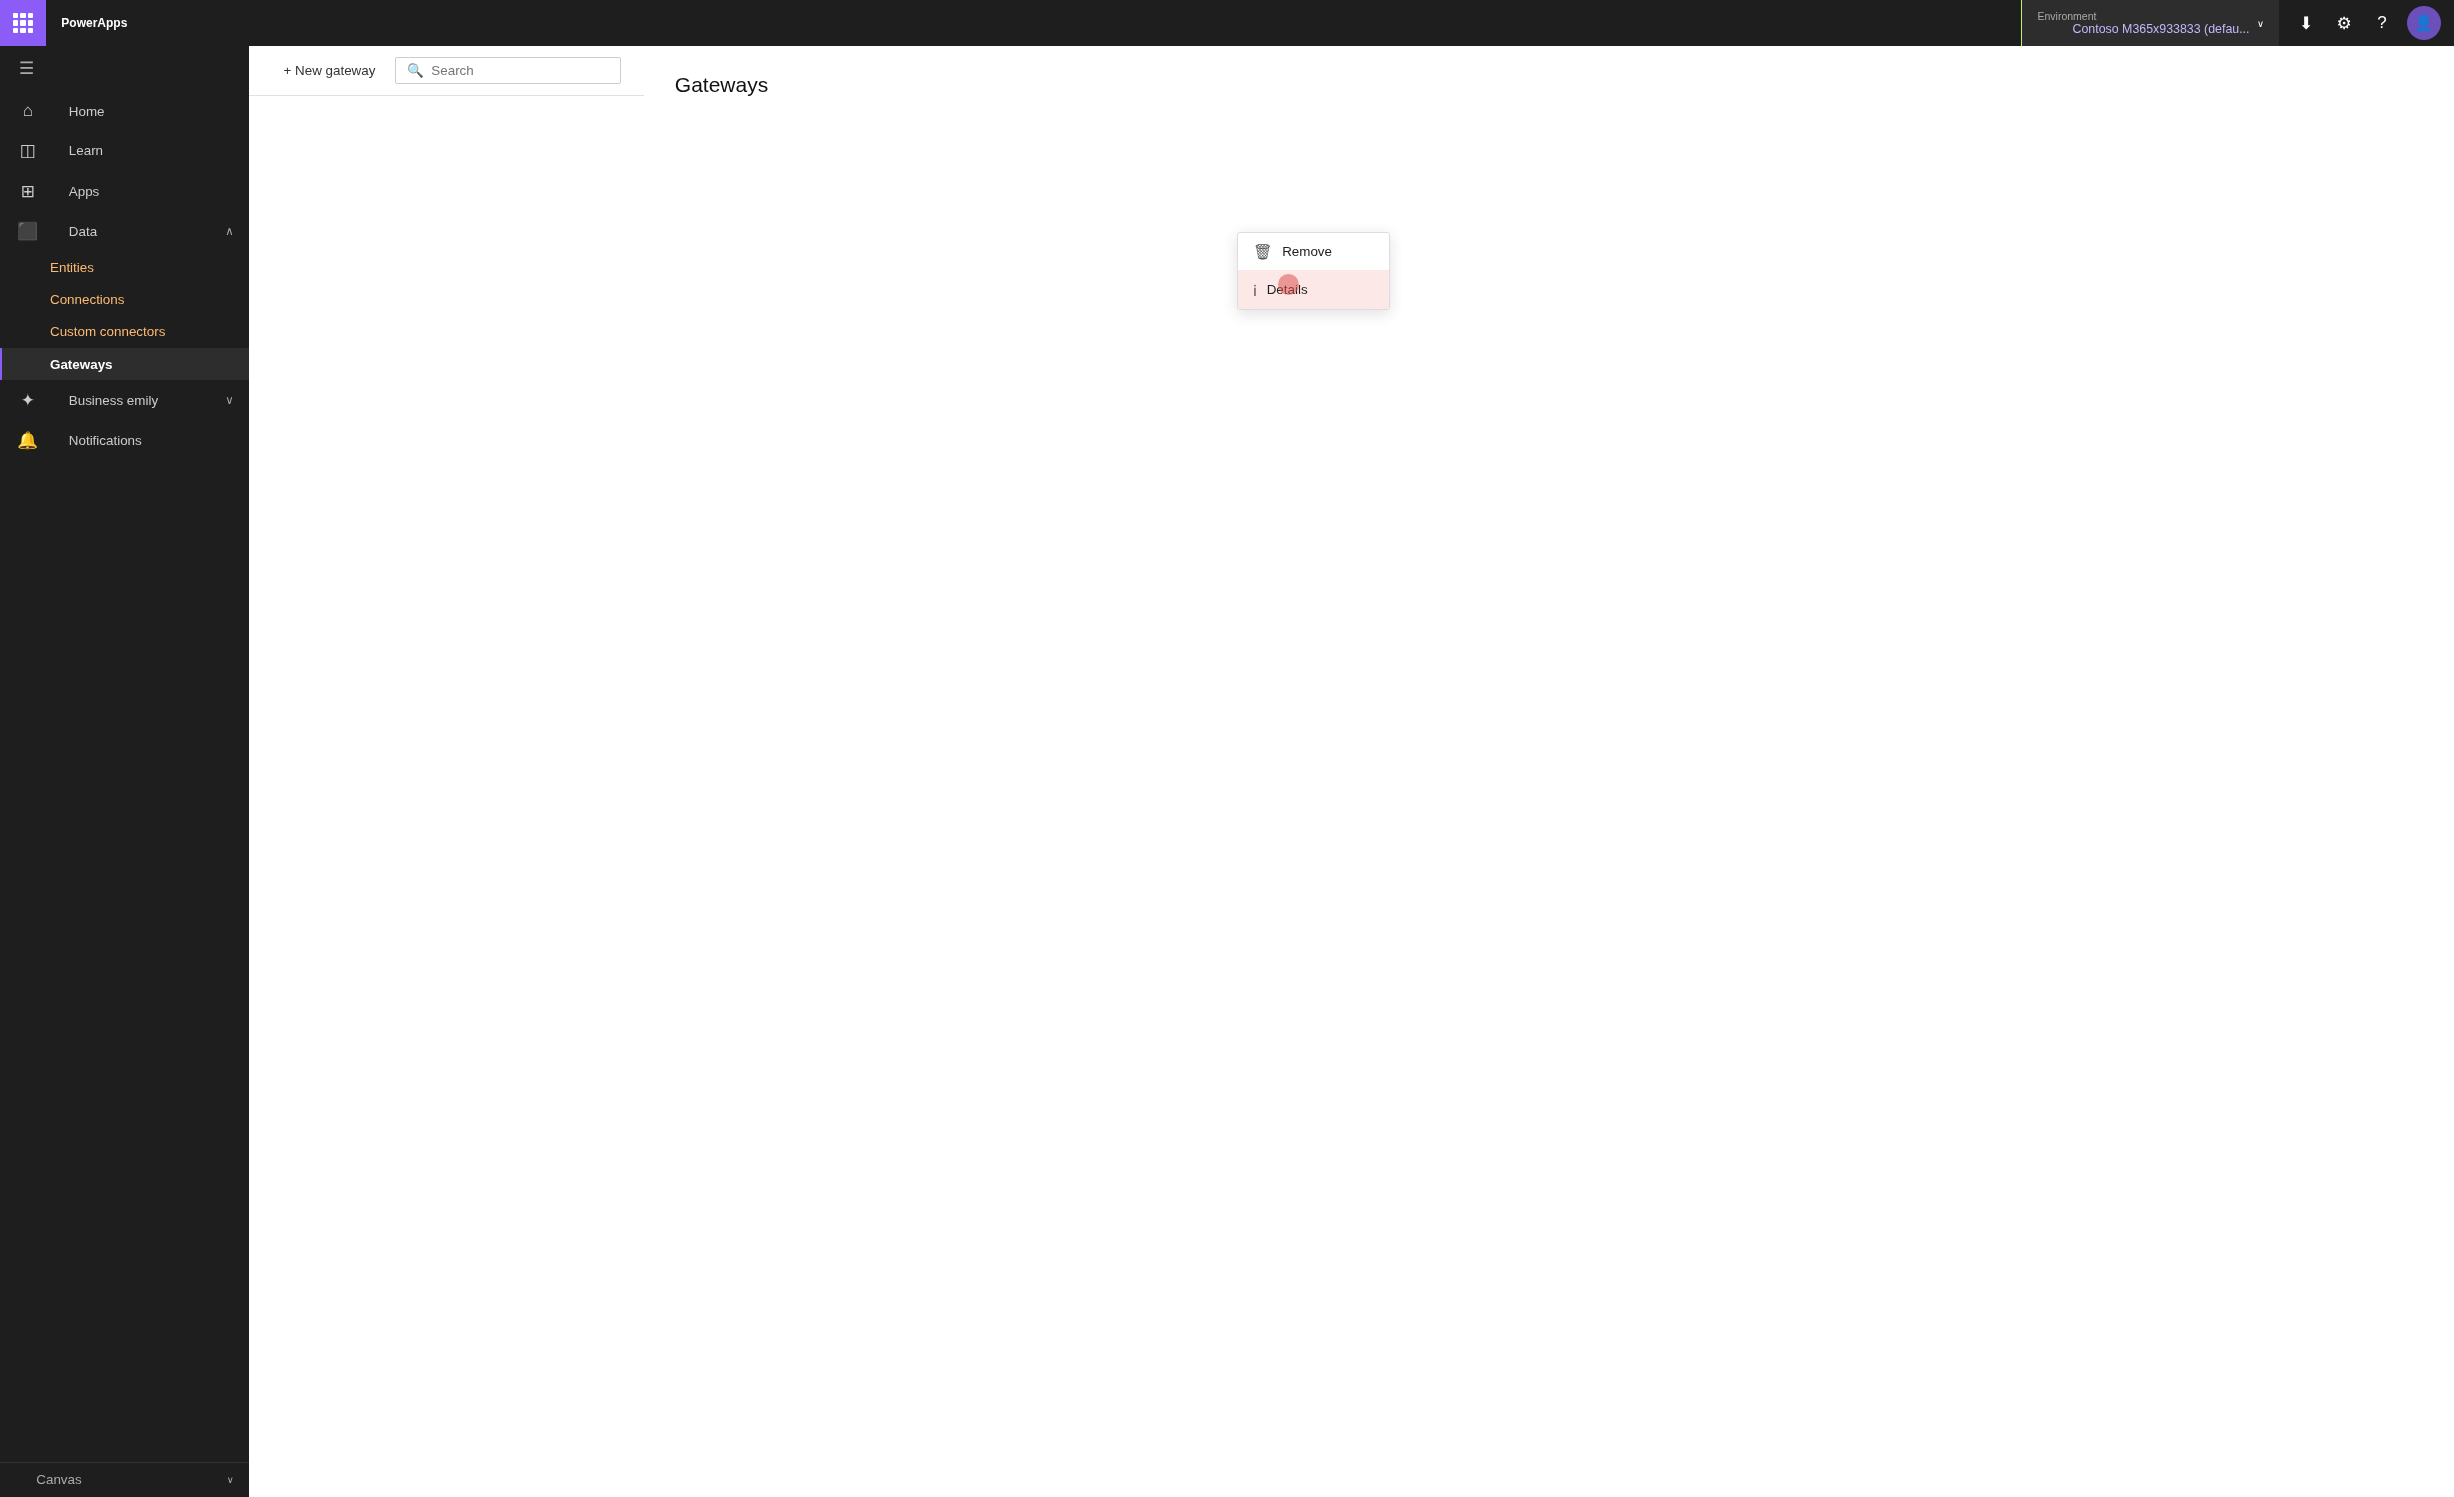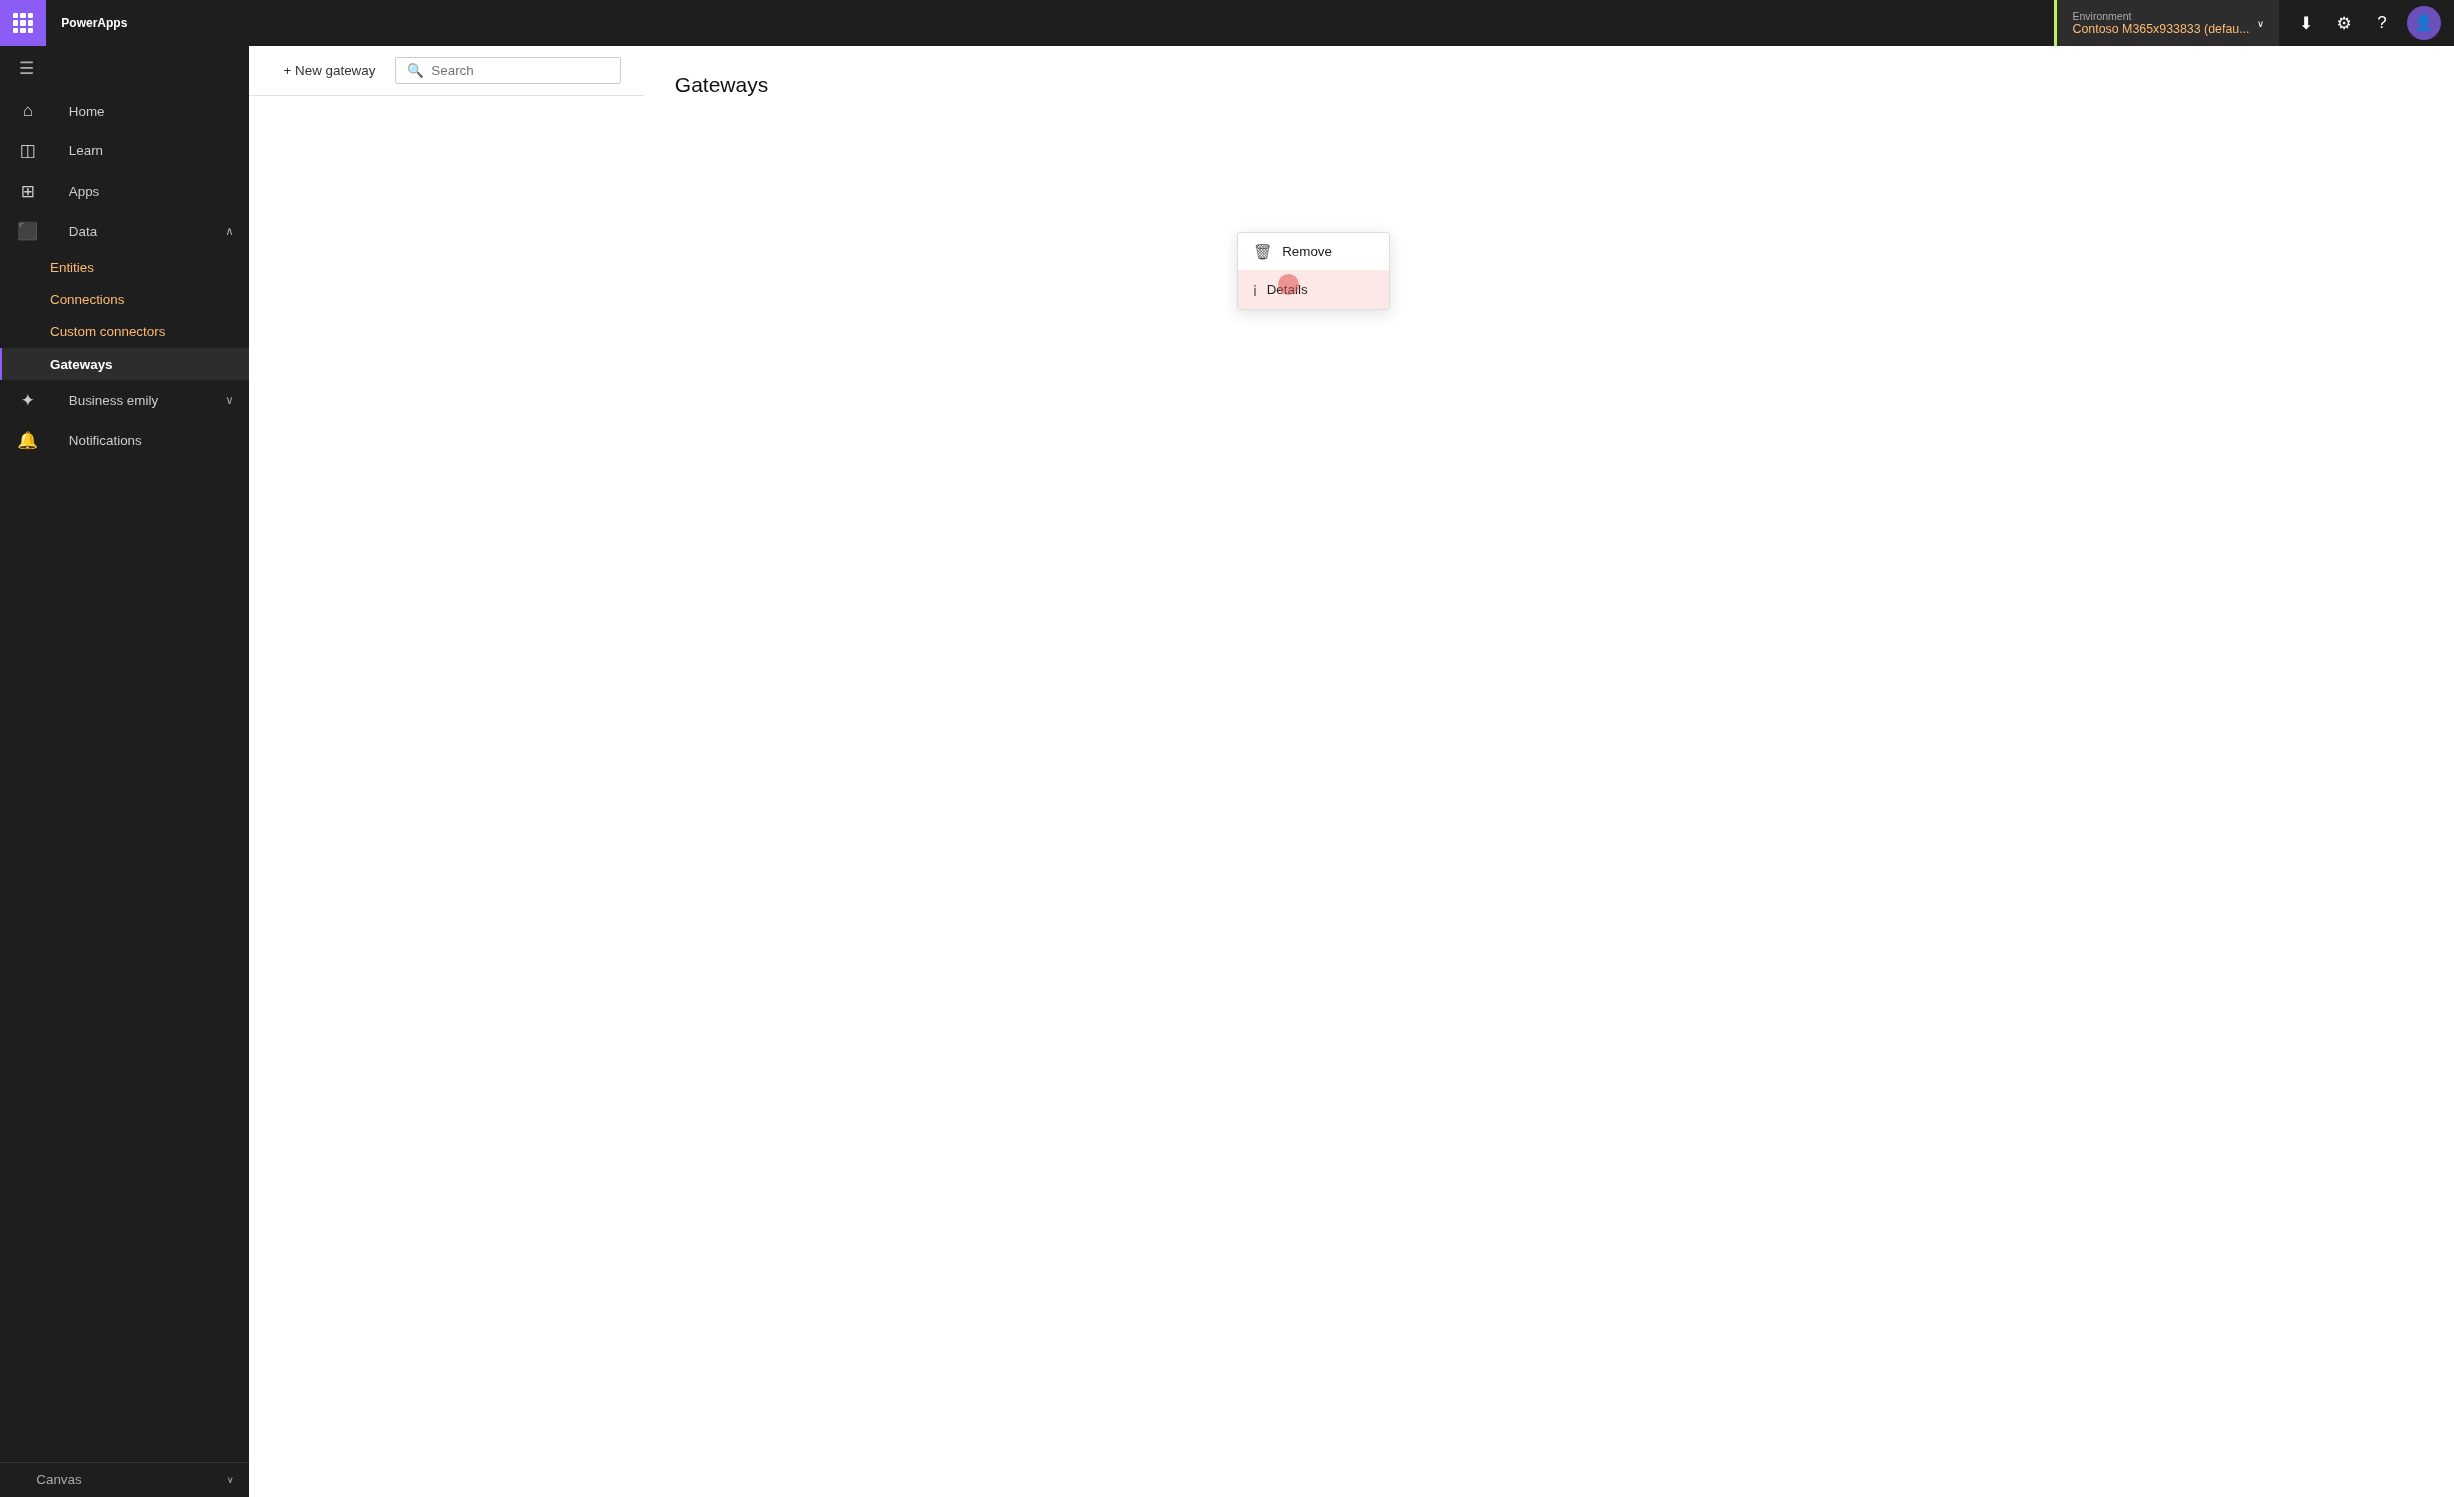--- a/index.html
+++ b/index.html
@@ -42,34 +42,35 @@
       padding: 0 15.3px;
       white-space: nowrap;
     }
     .topbar-env {
       margin-left: auto;
       display: flex;
       align-items: center;
       background: #2d2d2d;
       padding: 0 15.3px;
       height: 46px;
-      border-left: 3px solid #bef264;
+      border-left: 1px solid #bef264;
       cursor: pointer;
     }
     .topbar-env-text {
       display: flex;
       flex-direction: column;
     }
     .topbar-env-label {
       color: #aaa;
       font-size: 10.5px;
     }
     .topbar-env-name {
-      color: #fdba74;
+      color: #c4b5fd;
       font-size: 12.4px;
+      margin-left: 35px;
     }
     .topbar-env-chevron {
       color: white;
       margin-left: 7.6px;
       font-size: 9.6px;
     }
     .topbar-icons {
       display: flex;
       align-items: center;
       padding: 0 7.6px;

